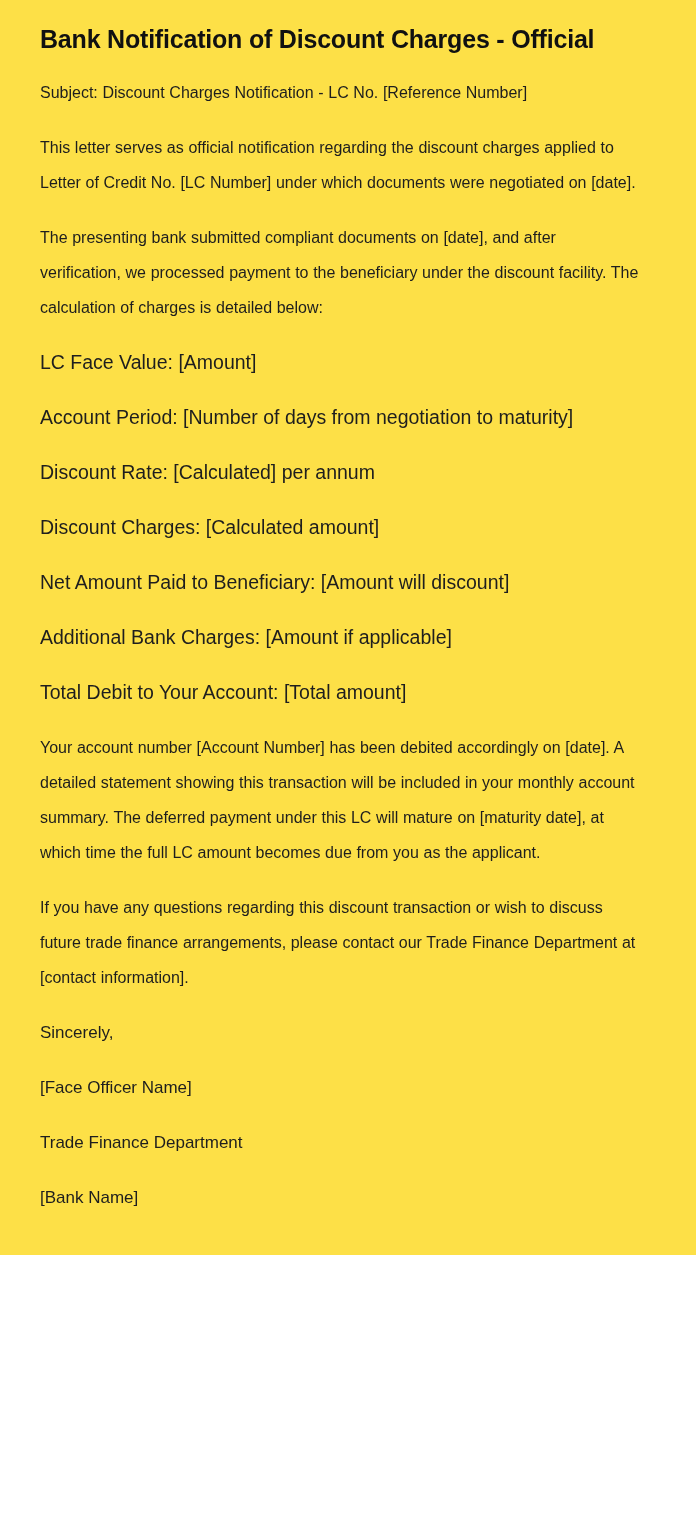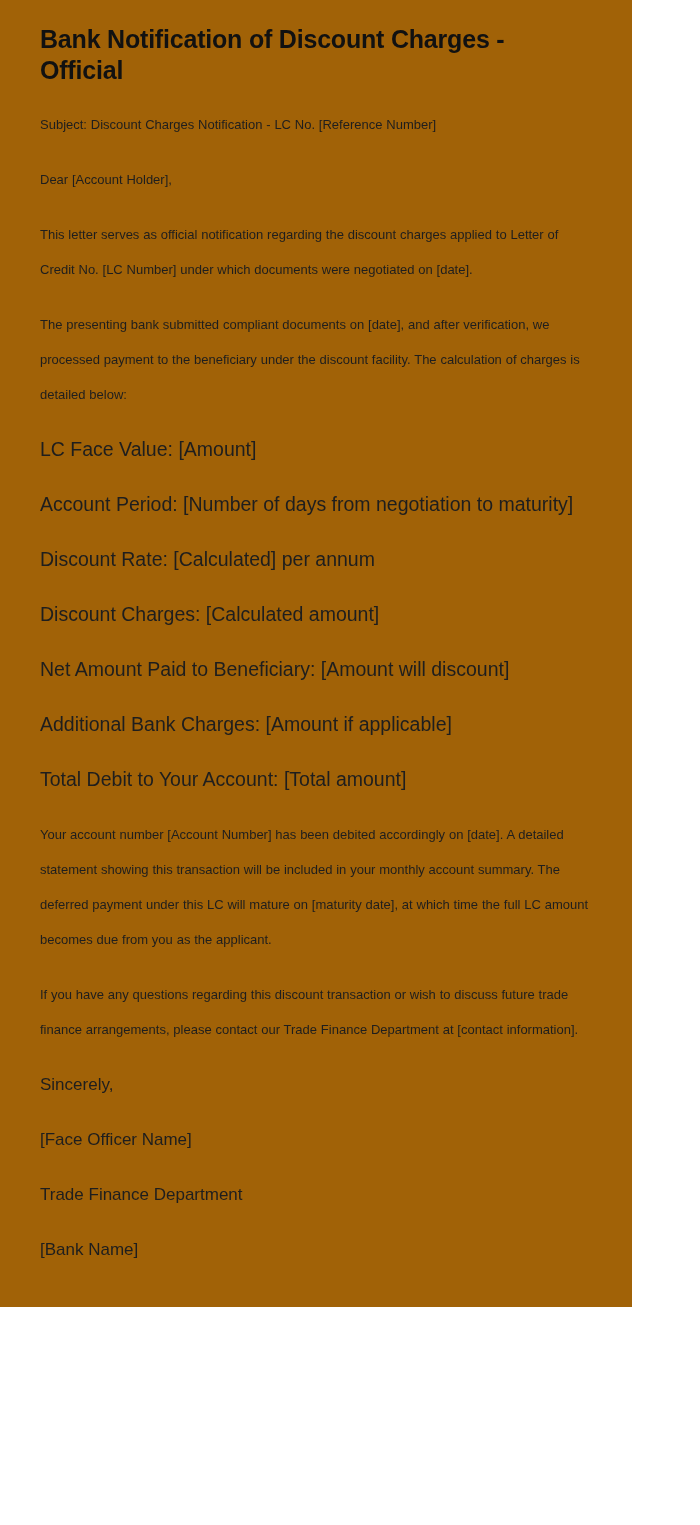--- a/index.html
+++ b/index.html
@@ -8,36 +8,36 @@
     background: #ffffff;
   }
   body {
     width: 700px;
     min-height: 1525px;
     font-family: "Liberation Sans", sans-serif;
     color: #1a1a1a;
     -webkit-font-smoothing: antialiased;
   }
   .page {
-    width: 632px;
+    width: 696px;
     box-sizing: border-box;
     padding: 24px 40px 40px 40px;
-    background: #a16207;
+    background: #fde047;
   }
   .doc-title {
     font-size: 25px;
     font-weight: 700;
     line-height: 1.25;
     letter-spacing: -0.2px;
     color: #111111;
     margin: 0 0 20px 0;
     padding: 0;
   }
   .para {
-    font-size: 13px;
+    font-size: 16px;
     line-height: 35px;
     color: #1e1e1e;
     margin: 0 0 20px 0;
     padding: 0;
     max-width: 600px;
     word-spacing: 0.2px;
   }
   .detail-list {
     list-style: none;
     margin: 0;
@@ -68,21 +68,20 @@
 </style>
 </head>
 <body>
 
 <div class="page">
 
   <h1 class="doc-title">Bank Notification of Discount Charges - Official</h1>
 
   <p class="para">Subject: Discount Charges Notification - LC No. [Reference Number]</p>
 
-  <p class="para">Dear [Account Holder],</p>
 
   <p class="para">This letter serves as official notification regarding the discount charges applied to Letter of Credit No. [LC Number] under which documents were negotiated on [date].</p>
 
   <p class="para">The presenting bank submitted compliant documents on [date], and after verification, we processed payment to the beneficiary under the discount facility. The calculation of charges is detailed below:</p>
 
   <ul class="detail-list">
     <li class="detail-item">LC Face Value: [Amount]</li>
     <li class="detail-item">Account Period: [Number of days from negotiation to maturity]</li>
     <li class="detail-item">Discount Rate: [Calculated] per annum</li>
     <li class="detail-item">Discount Charges: [Calculated amount]</li>

